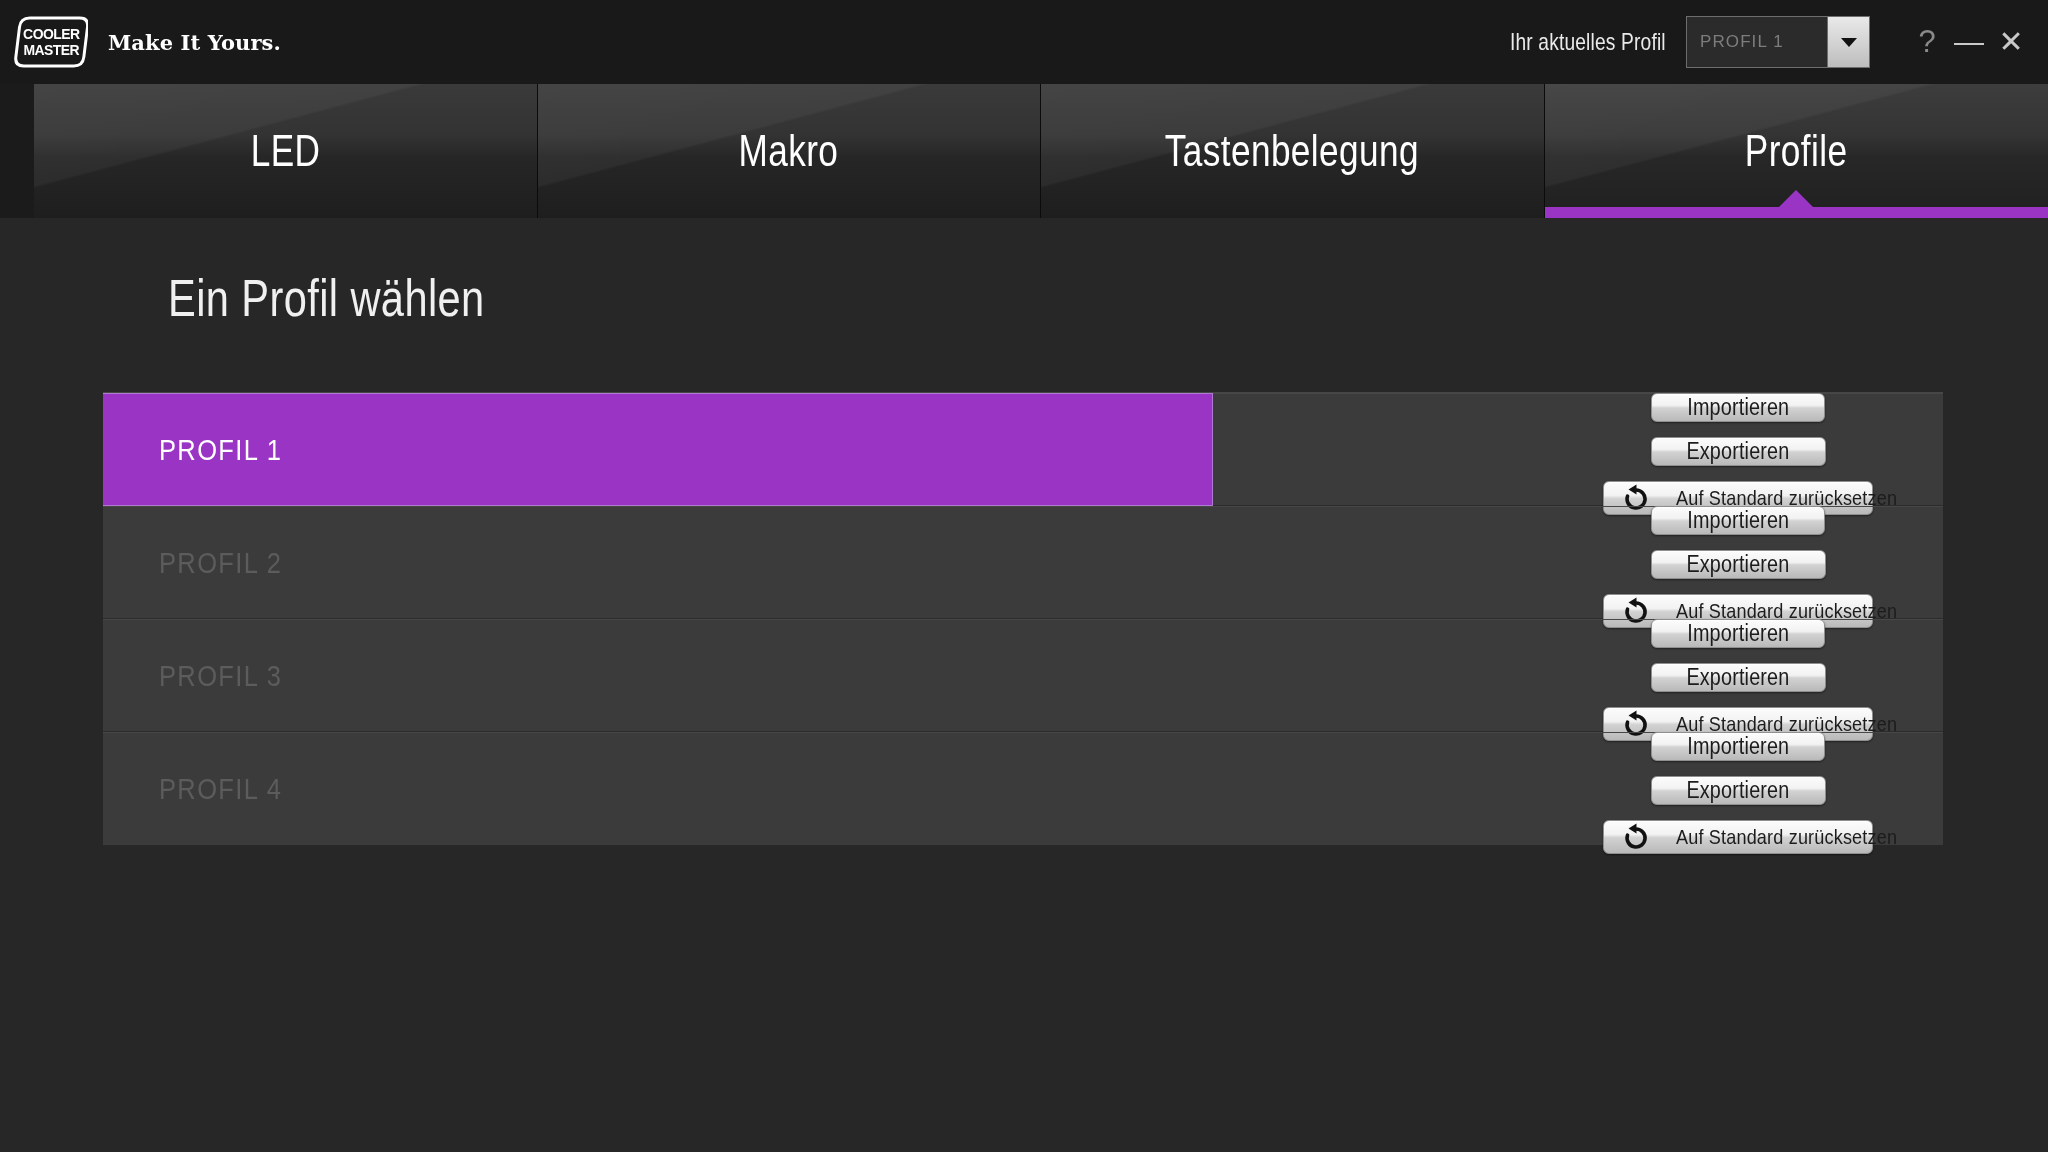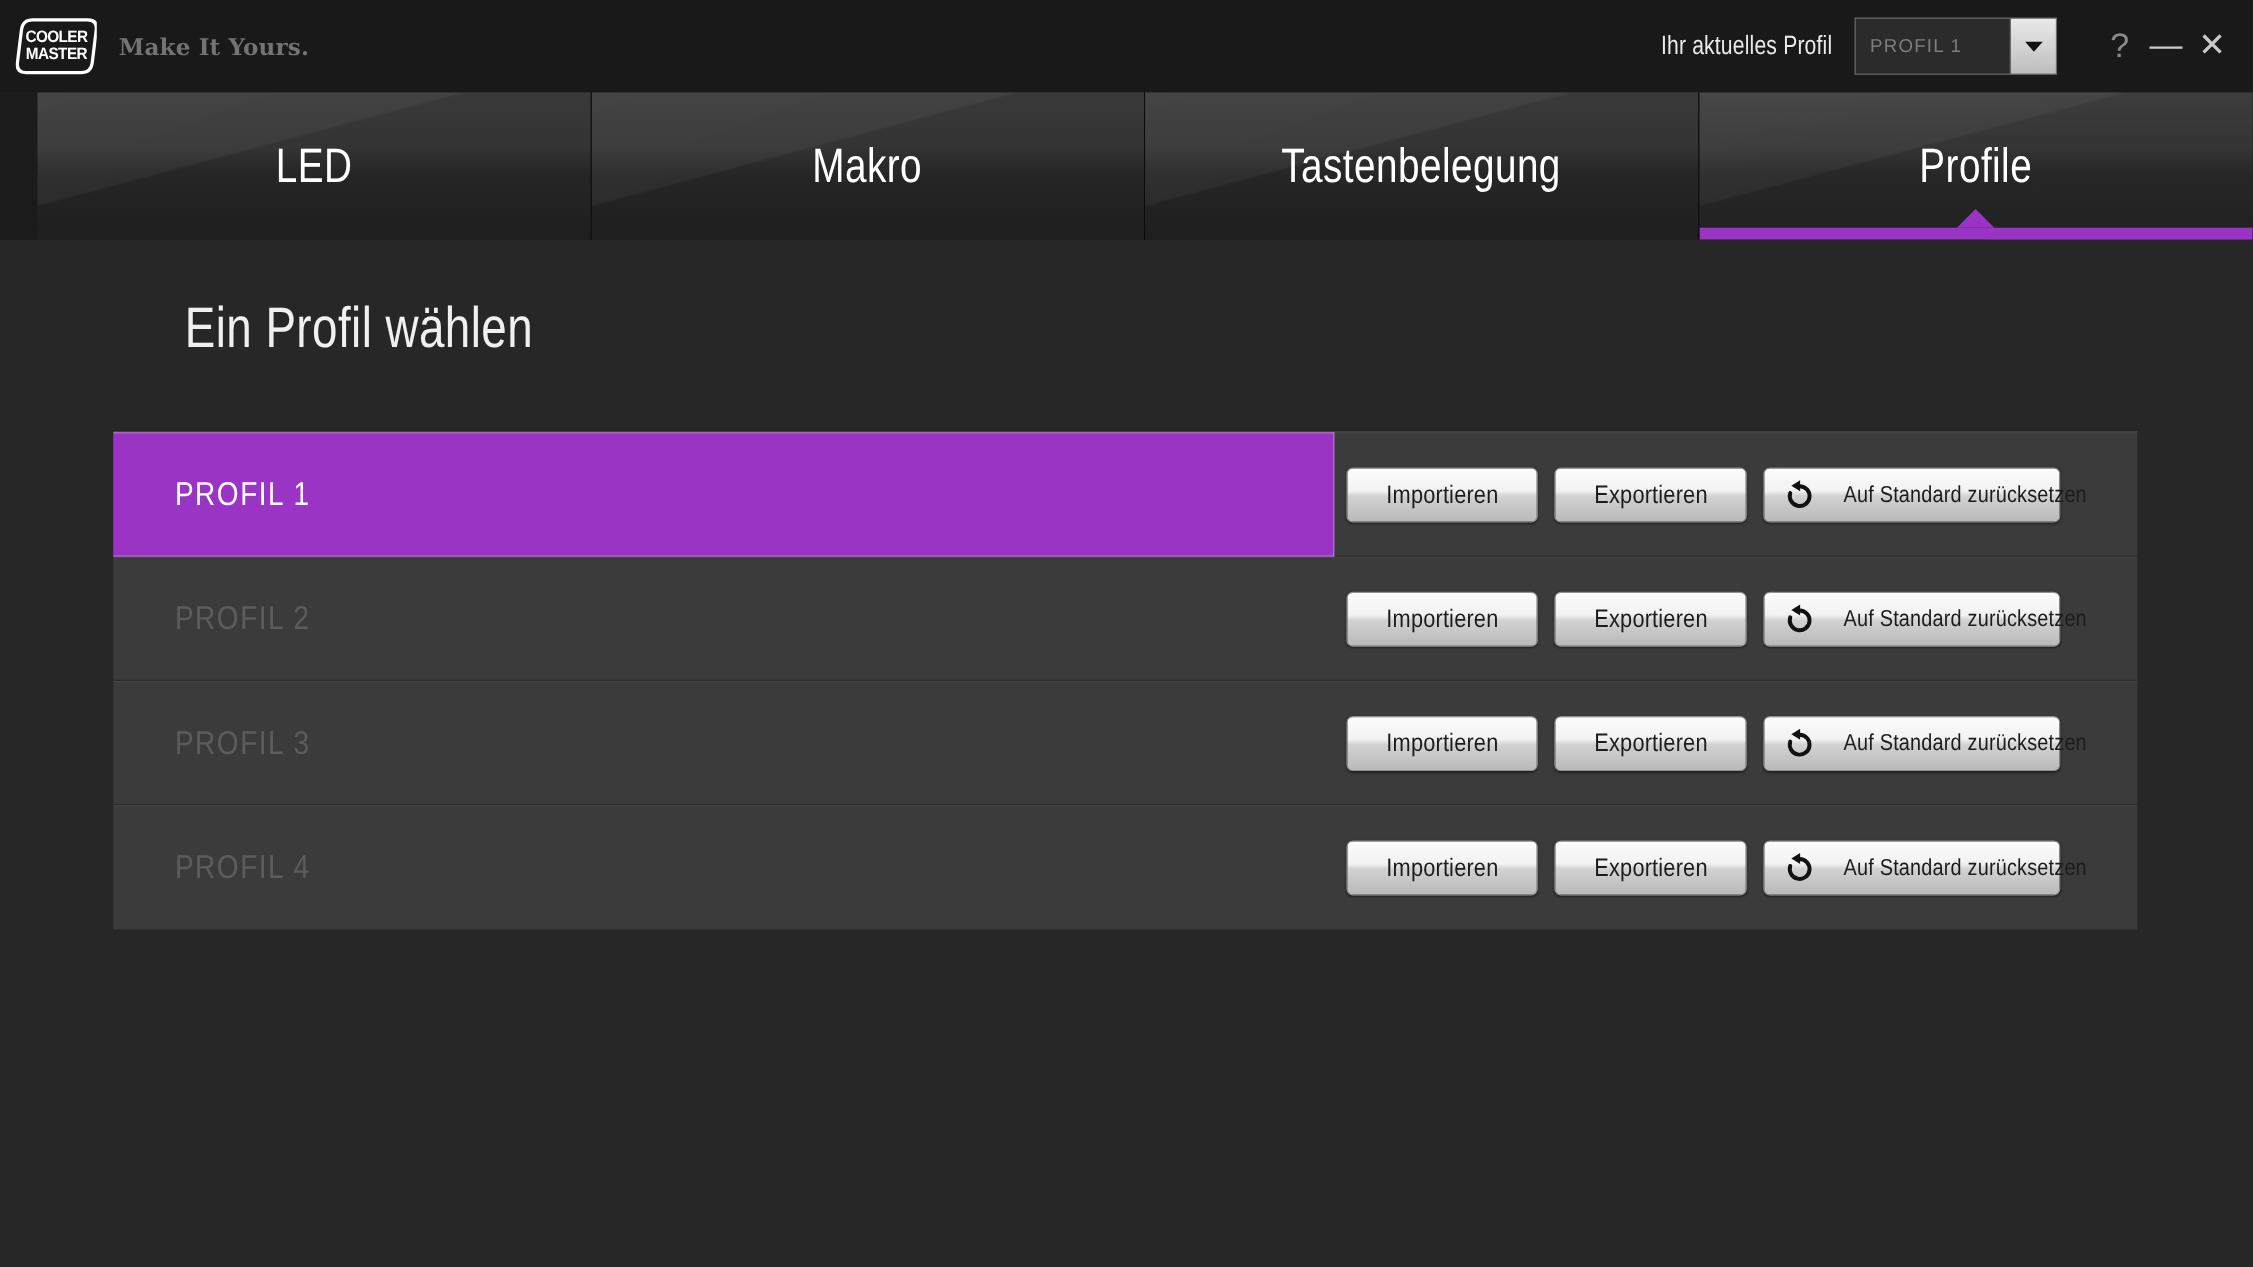--- a/index.html
+++ b/index.html
@@ -24,21 +24,21 @@
   }
   .cm-badge svg { position:absolute; left:0; top:0; }
   .cm-badge .cm-text {
     position:relative; z-index:2; color:#fff;
     font-family:"Liberation Sans", sans-serif;
     font-weight:bold; font-size:15px; line-height:16px;
     letter-spacing:-0.6px; text-align:center;
     transform:scaleX(0.93);
   }
   .tagline {
-    margin-left:20px; color:#737373;
+    margin-left:20px; color:#ffffff;
     font-family:"DejaVu Serif", serif;
     font-weight:bold; font-size:21px; letter-spacing:0.1px;
   }
 
   .header-right {
     margin-left:auto; display:flex; align-items:center; height:84px; padding-right:16px;
   }
   #current-profile-label {
     color:#eaeaea; font-size:24px; letter-spacing:0.2px;
     font-family:"Liberation Sans Narrow","Liberation Sans", sans-serif;
@@ -146,21 +146,21 @@
     margin-left:56px;
     font-family:"Liberation Sans Narrow","Liberation Sans", sans-serif;
     font-size:30px; letter-spacing:1.6px;
     color:#5c5c5c;
     transform:scaleX(0.85); transform-origin:left center;
   }
   .profile-row.selected .profile-name { color:#ffffff; }
 
   .row-actions {
     position:absolute; right:70px; top:0; height:113px;
-    display:flex; align-items:center; gap:15px;
+    display:flex; align-items:center; gap:15px;flex-direction:column;
   }
   .btn {
     height:50px; border-radius:6px;
     background:linear-gradient(to bottom,#fcfcfc 0%,#f2f2f2 42%,#d2d2d2 52%,#b9b9b9 100%);
     border:1px solid #8f8f8f;
     box-shadow:0 1px 2px rgba(0,0,0,0.45), inset 0 1px 0 rgba(255,255,255,0.9);
     display:flex; align-items:center; justify-content:center;
     padding:0 14px;
     cursor:default;
   }

